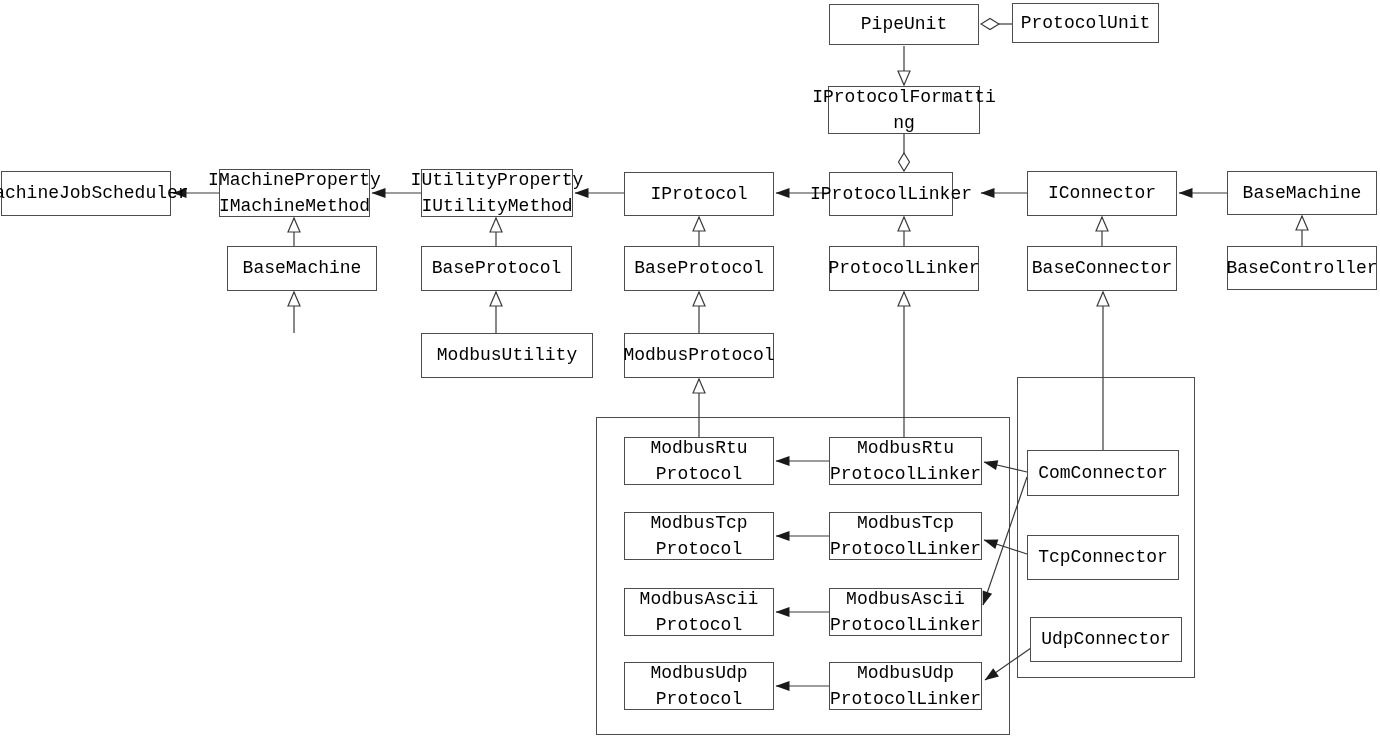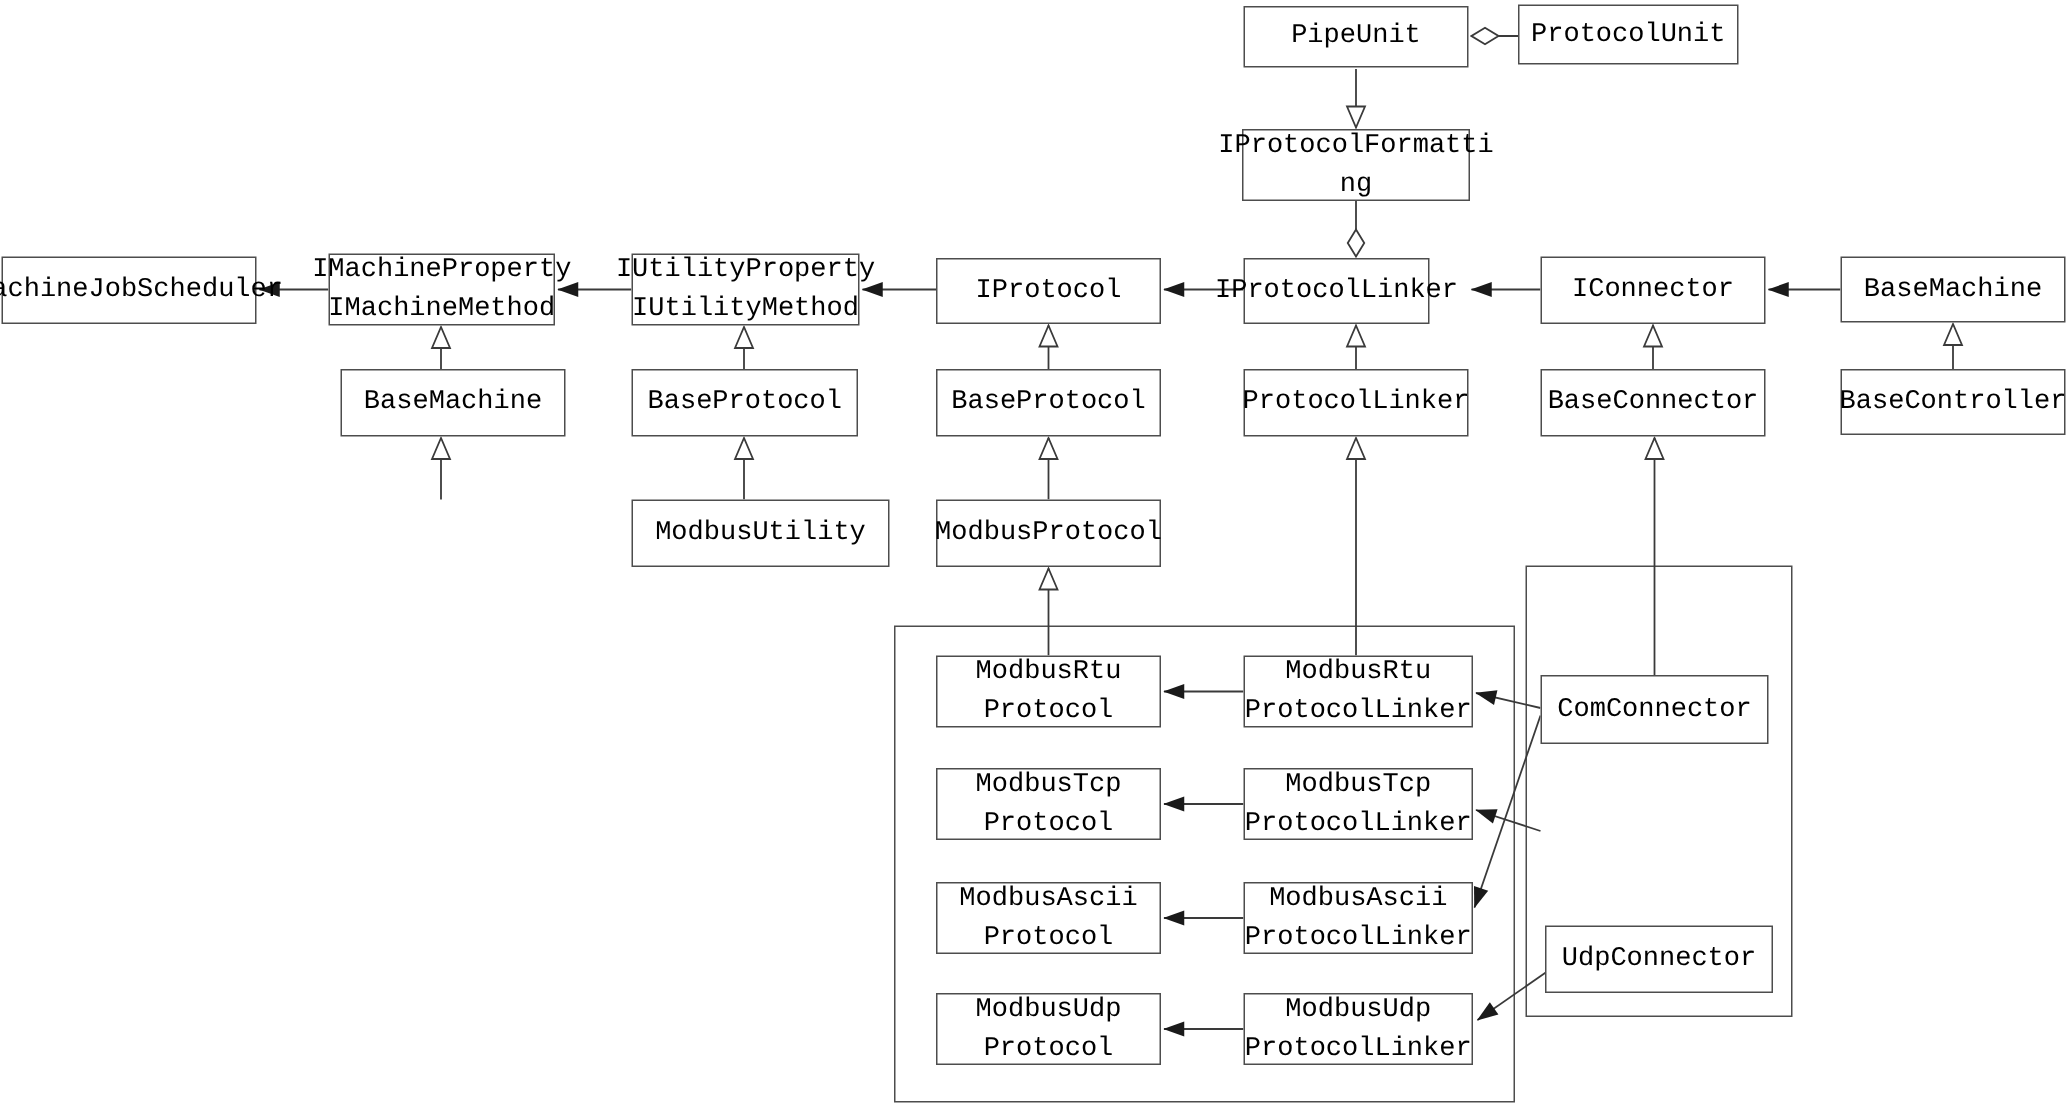--- a/index.html
+++ b/index.html
@@ -130,15 +130,16 @@
   <div class="node" style="left:624px; top:588px; width:150px; height:48px">ModbusAscii
 Protocol</div>
   <div class="node" style="left:829px; top:588px; width:153px; height:48px">ModbusAscii
 ProtocolLinker</div>
   <div class="node" style="left:624px; top:662px; width:150px; height:48px">ModbusUdp
 Protocol</div>
   <div class="node" style="left:829px; top:662px; width:153px; height:48px">ModbusUdp
 ProtocolLinker</div>
 
   <div class="node" style="left:1027px; top:450px; width:152px; height:46px">ComConnector</div>
+  <div class="node" style="left:1027px; top:535px; width:152px; height:45px">TcpConnector</div>
   <div class="node" style="left:1030px; top:617px; width:152px; height:45px">UdpConnector</div>
 
 </div>
 
 </body></html>

